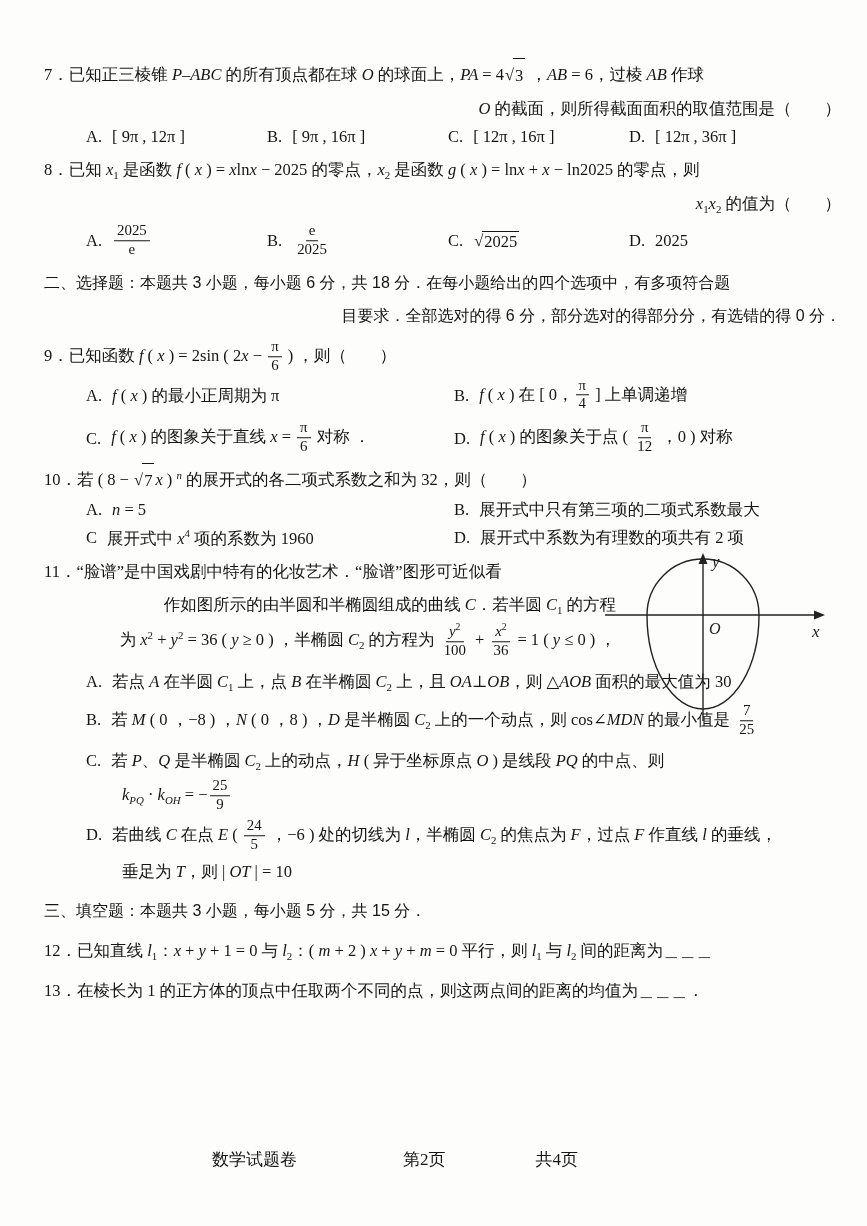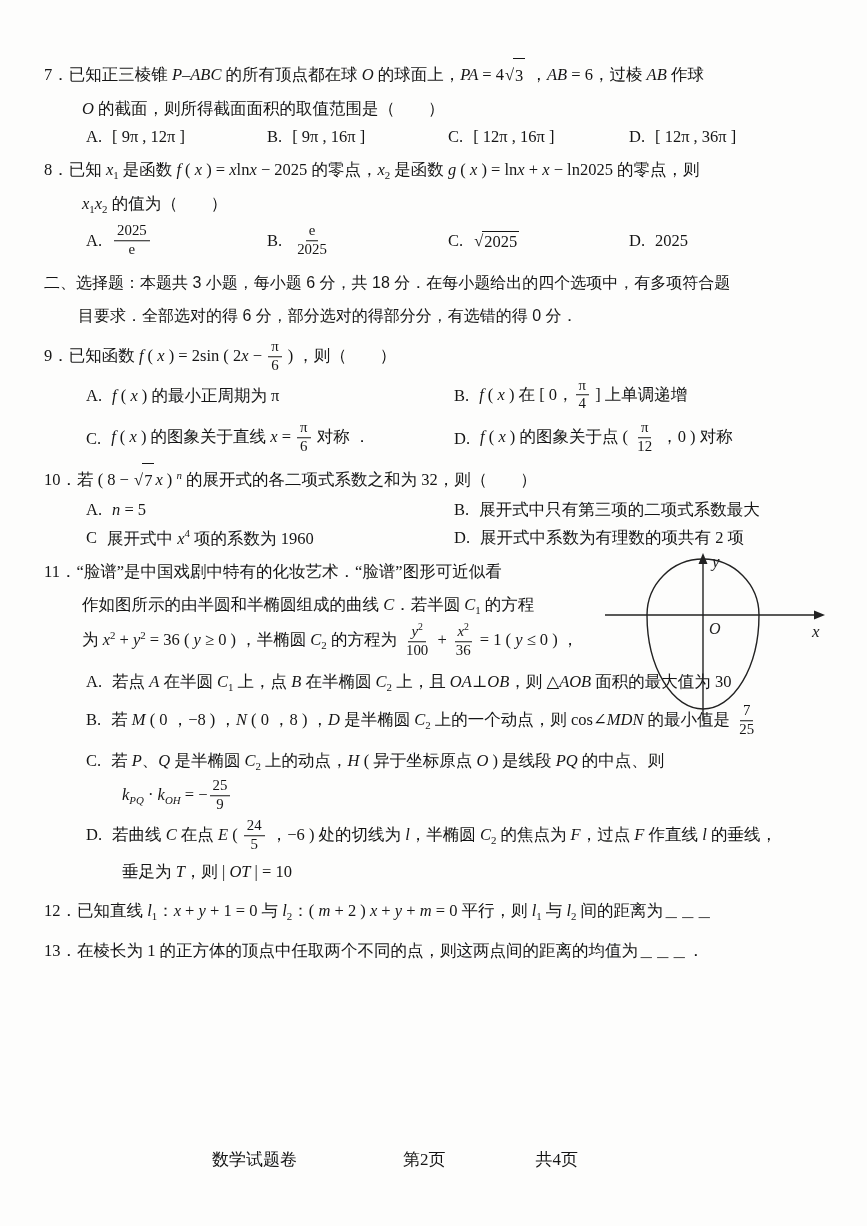--- a/index.html
+++ b/index.html
@@ -4,21 +4,21 @@
 <style>
   html,body{margin:0;padding:0;background:#f7f7f5;}
   body{
     width:867px;height:1226px;overflow:hidden;
     font-family:"Liberation Serif","DejaVu Serif",serif;
     color:#151515;font-size:16.5px;
     background:#fdfdfc;
   }
   .page{box-sizing:border-box;width:867px;height:1226px;padding:58px 26px 0 44px;position:relative;}
   .line{line-height:2.0;}
-  .cont{padding-left:38px;}
+  .cont{padding-left:38px;text-align:right;}
   .q{margin-bottom:6px;}
   .sec{font-weight:normal;margin-bottom:6px;font-family:"Liberation Sans","DejaVu Sans",sans-serif;font-size:16px;}
   .sec .line{line-height:2.1;}
   .sec .cont{padding-left:34px;}
   
   .opts4{display:flex;padding-left:42px;align-items:center;margin-top:2px;}
   .opts4 .opt{width:181px;display:inline-flex;align-items:center;}
   .opts4 .opt:last-child{width:auto;}
   
   .opts2{display:grid;grid-template-columns:368px 1fr;padding-left:42px;row-gap:6px;margin-top:2px;}
@@ -227,20 +227,23 @@
     </div>
     <div class="opt11">
       <div class="line"><span class="olabel">D.</span><span>若曲线 <i>C</i> 在点 <i>E</i> ( <span class="frac">
               <span class="fnum">24</span>
               <span class="fden">5</span>
             </span> ，−6 ) 处的切线为 <i>l</i>，半椭圆 <i>C</i><sub>2</sub> 的焦点为 <i>F</i>，过点 <i>F</i> 作直线 <i>l</i> 的垂线，</span></div>
       <div class="line cont2">垂足为 <i>T</i>，则 | <i>OT</i> | = 10</div>
     </div>
   </section>
 
+  <div class="sec">
+    <div class="line">三、填空题：本题共 3 小题，每小题 5 分，共 15 分．</div>
+  </div>
 
   <section class="q">
     <div class="line">12．已知直线 <i>l</i><sub>1</sub>：<i>x</i> + <i>y</i> + 1 = 0 与 <i>l</i><sub>2</sub>：( <i>m</i> + 2 ) <i>x</i> + <i>y</i> + <i>m</i> = 0 平行，则 <i>l</i><sub>1</sub> 与 <i>l</i><sub>2</sub> 间的距离为＿＿＿</div>
   </section>
 
   <section class="q">
     <div class="line">13．在棱长为 1 的正方体的顶点中任取两个不同的点，则这两点间的距离的均值为＿＿＿．</div>
   </section>
 
   <div class="footer">

